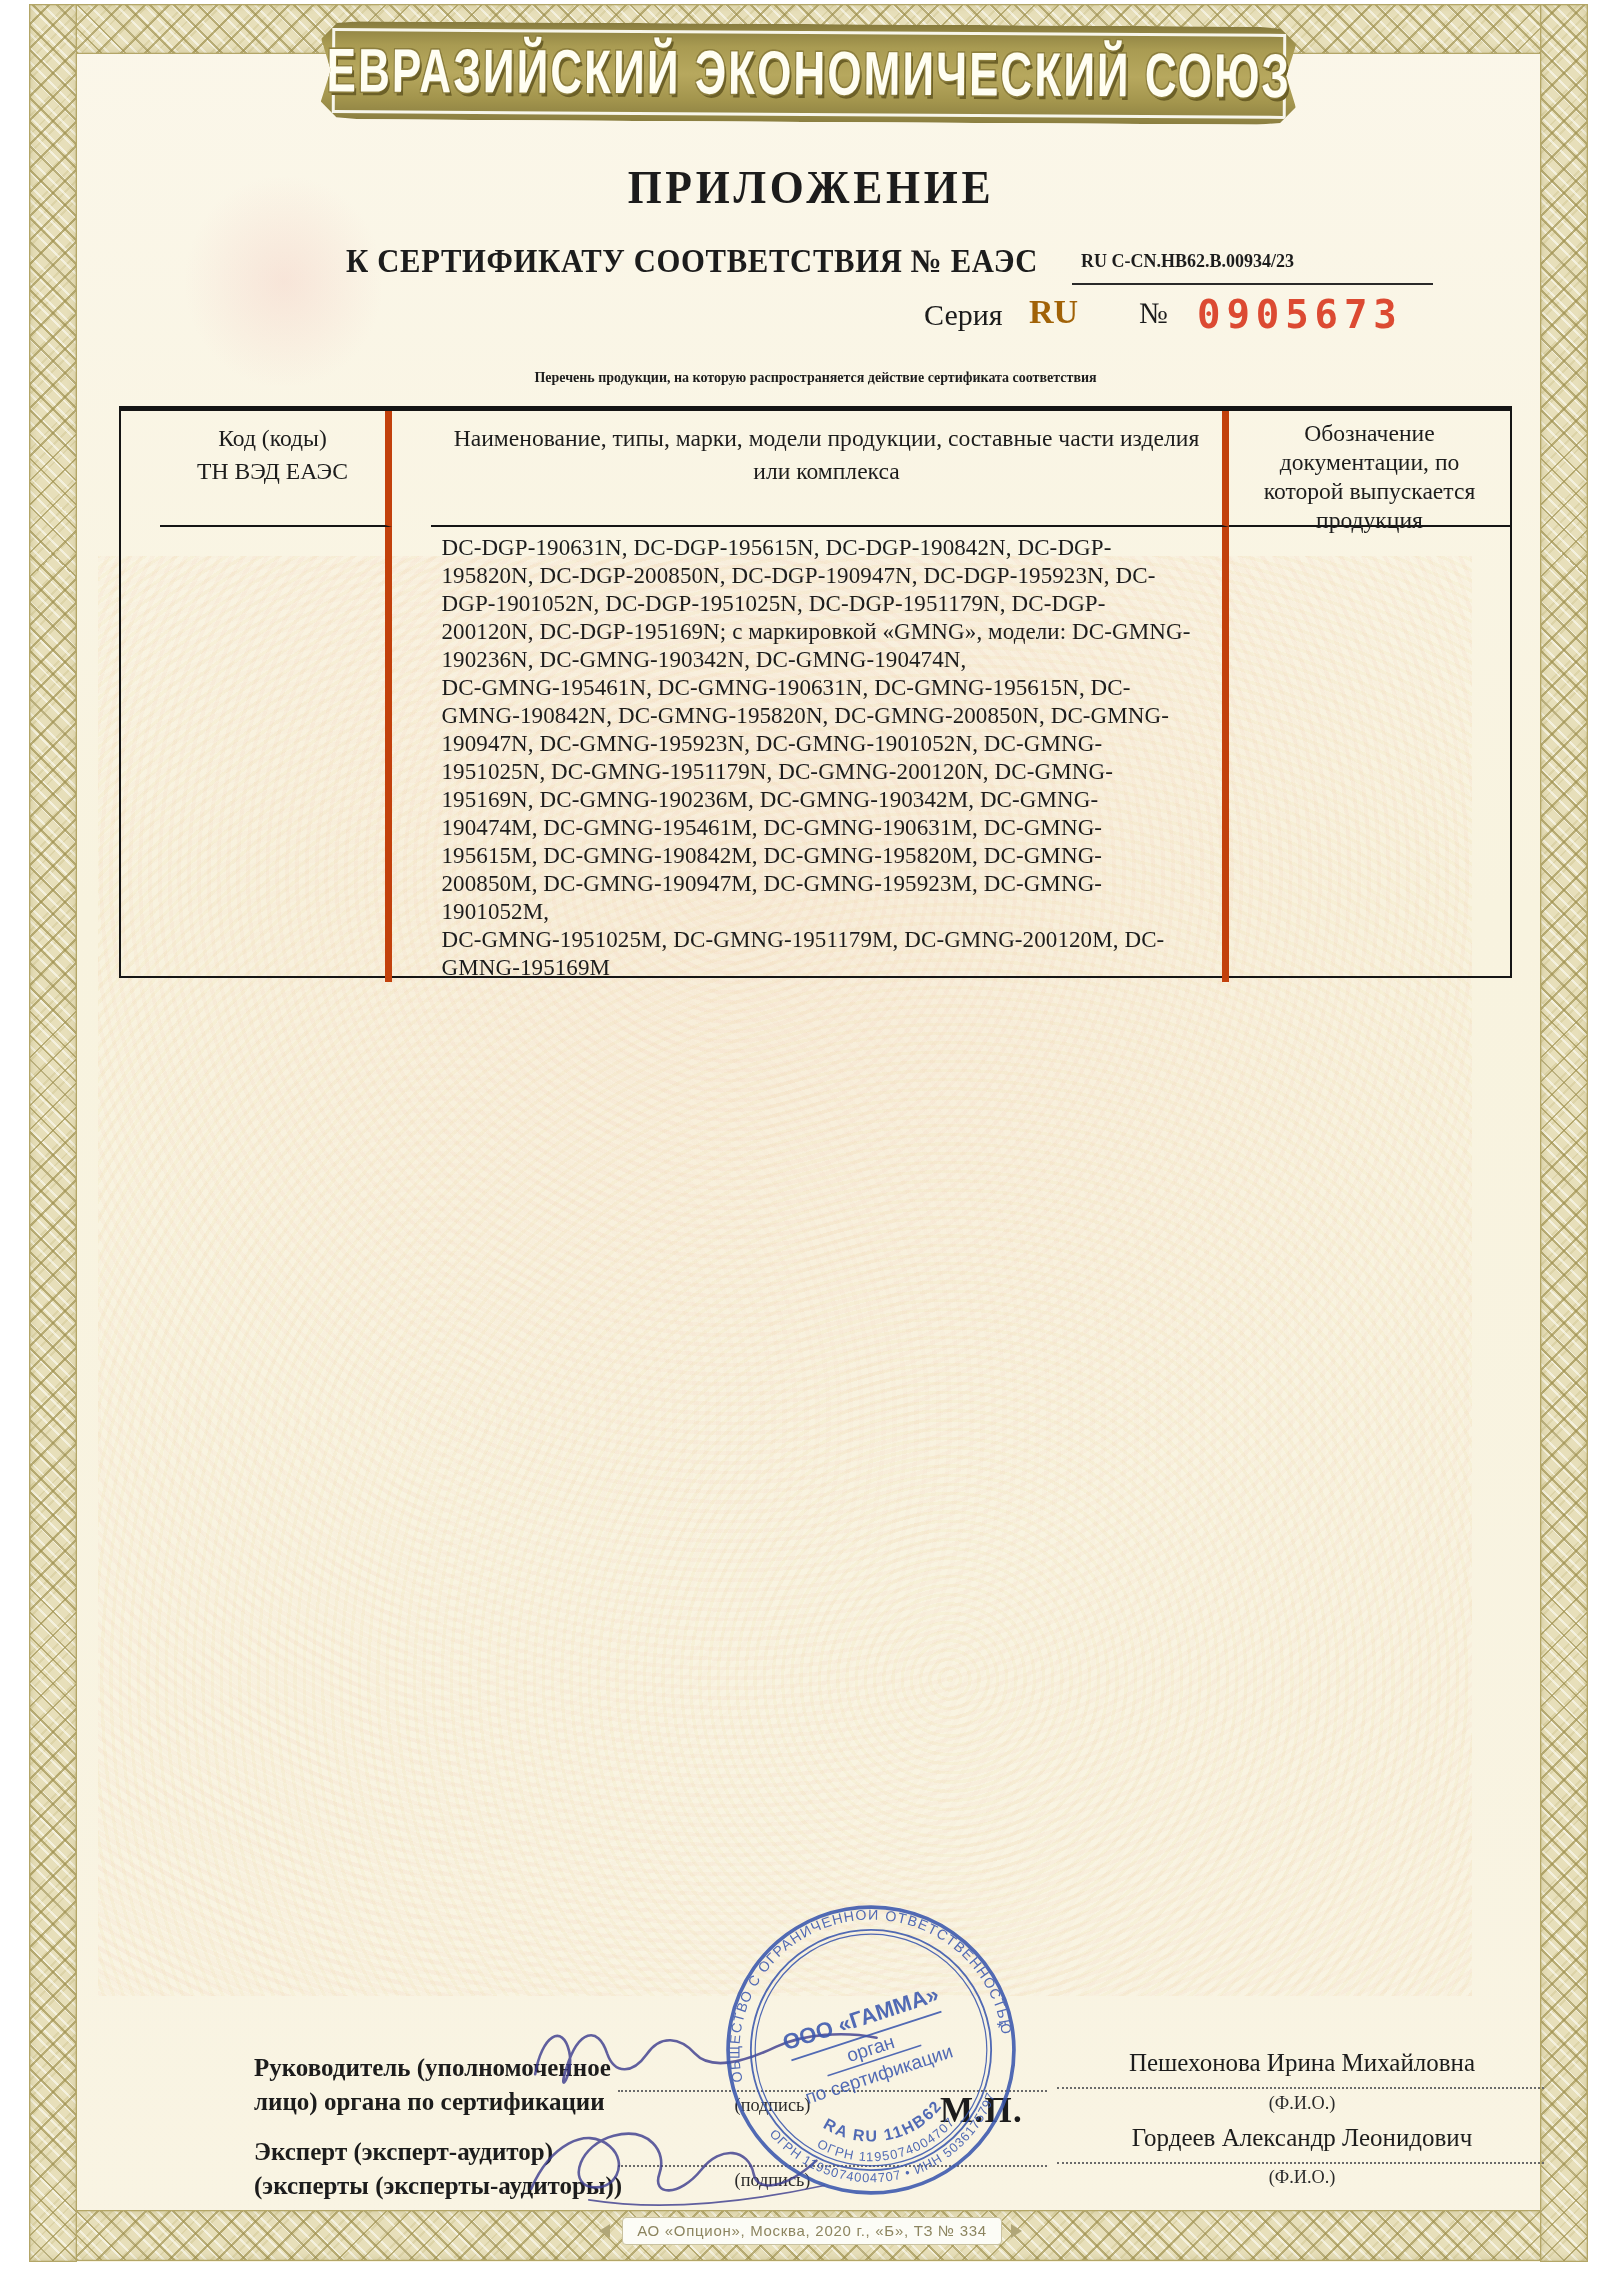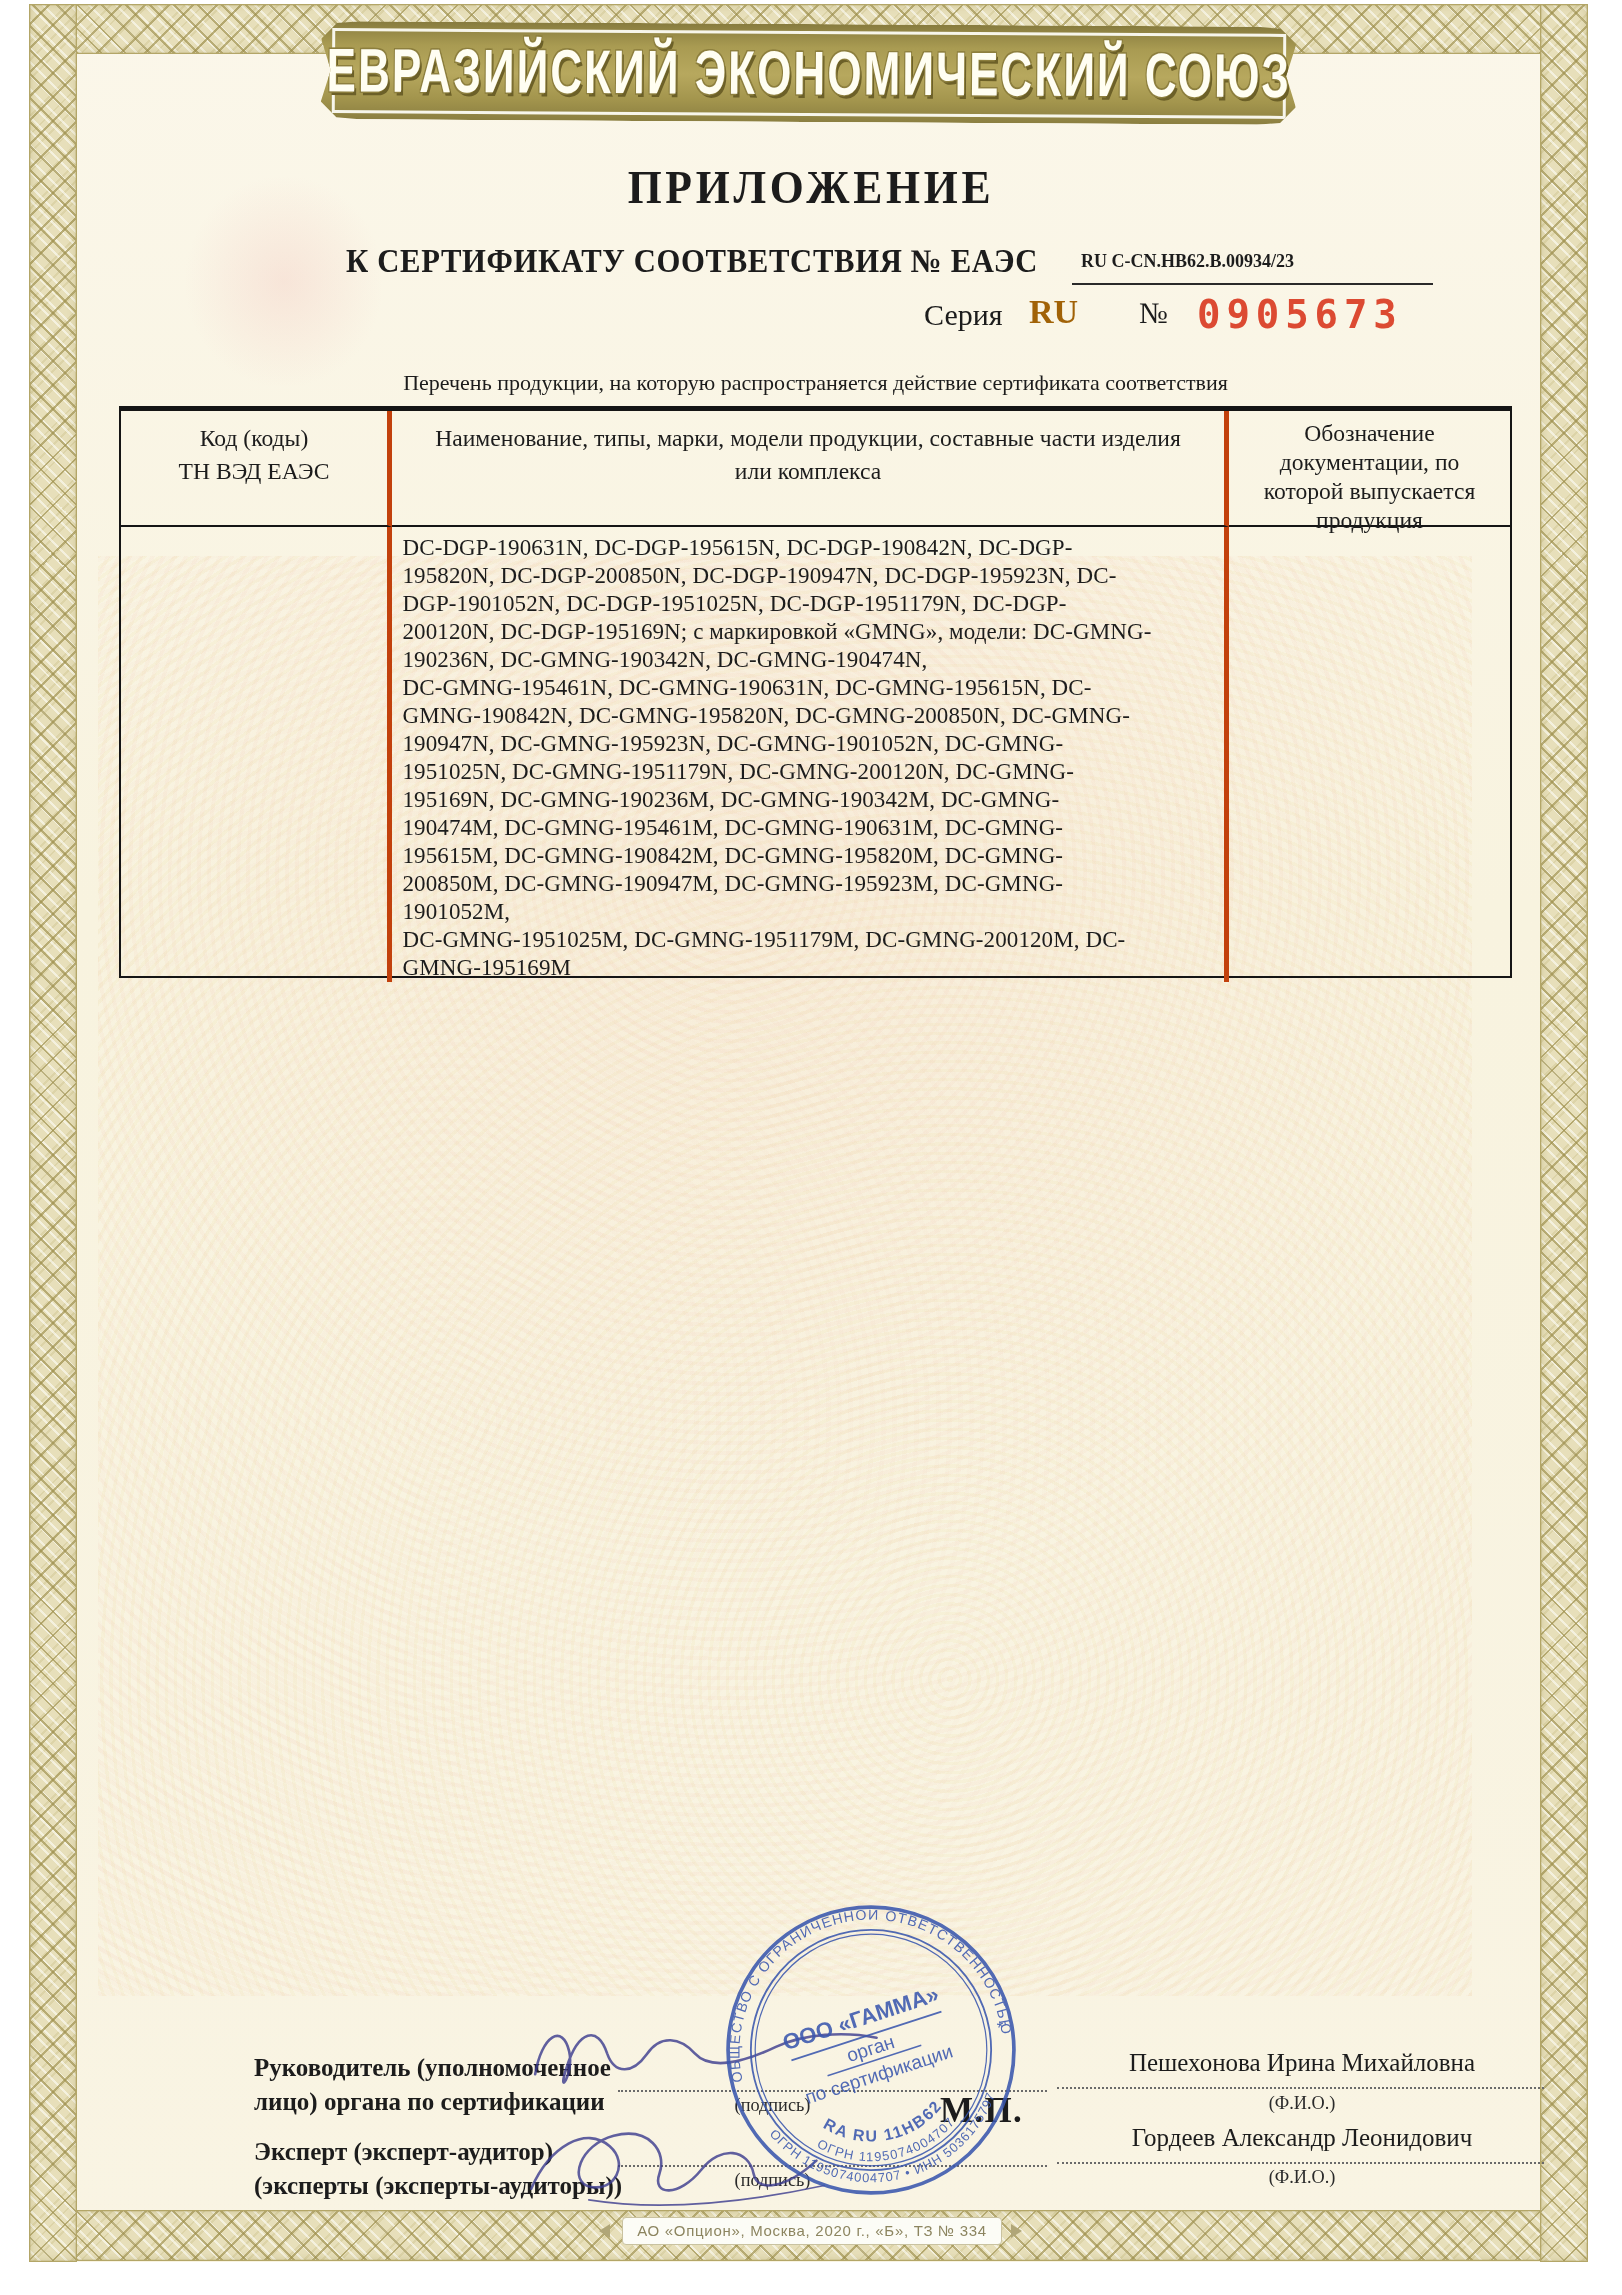--- a/index.html
+++ b/index.html
@@ -46,26 +46,26 @@
     letter-spacing:0.7px;transform:scaleX(.93);transform-origin:left center;white-space:nowrap;}
   .cert-number{position:absolute;left:1081px;top:251px;z-index:3;font-size:18px;font-weight:bold;
     letter-spacing:0px;white-space:nowrap;}
   .cert-underline{position:absolute;left:1072px;top:283px;width:361px;height:2px;background:#2a2a2a;z-index:3;}
   .series-label{position:absolute;left:924px;top:298px;font-size:30px;}
   .series-value{position:absolute;left:1029px;top:293px;font-size:34px;font-weight:bold;color:#a16207;}
   .number-sign{position:absolute;left:1139px;top:296px;font-size:30px;}
   .blank-number{position:absolute;left:1197px;top:292px;font-family:"DejaVu Sans Mono",monospace;
     font-size:39px;font-weight:bold;letter-spacing:5.9px;color:#dc4a32;}
   
-  .tbl-caption{position:absolute;left:119px;top:370px;width:1393px;text-align:center;z-index:3;font-size:22px;}
+  .tbl-caption{position:absolute;left:119px;top:370px;width:1393px;text-align:center;z-index:3;font-size:14px;font-weight:bold;}
   .product-table{position:absolute;left:119px;top:406px;width:1393px;height:572px;z-index:3;
     border:2.6px solid #151515;border-top-width:5.9px;box-sizing:border-box;
     display:grid;grid-template-columns:271px 837px auto;grid-template-rows:116px 1fr;}
   .cell{box-sizing:border-box;}
-  .cell.c1,.cell.c2{border-right:5px solid #c2410c;}
+  .cell.c1,.cell.c2{border-right:7px solid #c2410c;margin-left:39px;}
   .cell.hdr{border-bottom:2.6px solid #151515;text-align:center;font-size:23.6px;white-space:pre-line;}
   .hdr.h1{padding-top:10.5px;line-height:33px;}
   .hdr.h2{padding-top:10.5px;line-height:33px;}
   .hdr.h3{padding:7.9px 6.5px 0 6.5px;line-height:29px;}
   .cell.body-name{padding:6.5px 11.8px 0 10.5px;font-size:23px;line-height:28px;
     white-space:pre-line;letter-spacing:0.1px;}
   
   .role{position:absolute;left:254px;z-index:3;font-size:25px;font-weight:bold;line-height:34px;white-space:pre-line;}
   .role.r1{top:2051px;}
   .role.r2{top:2135px;}

